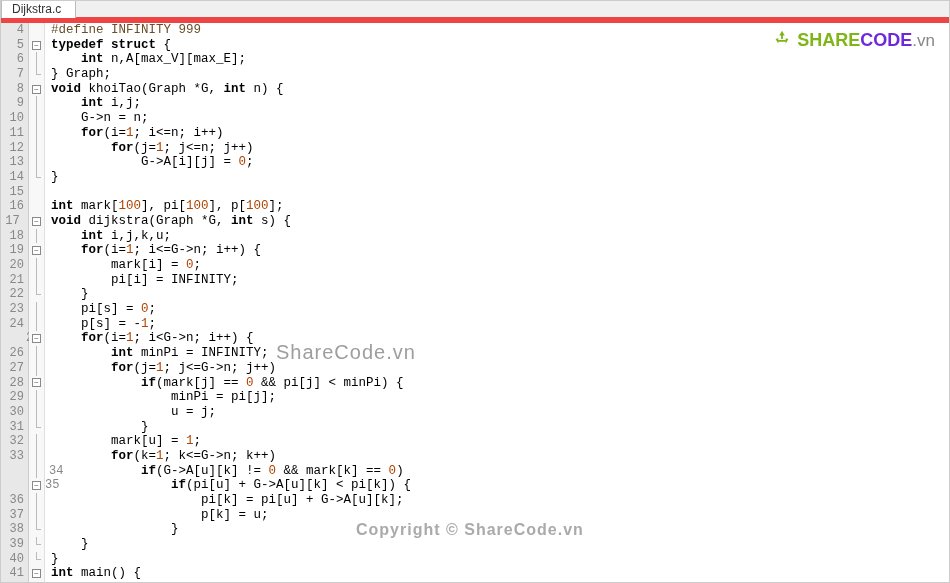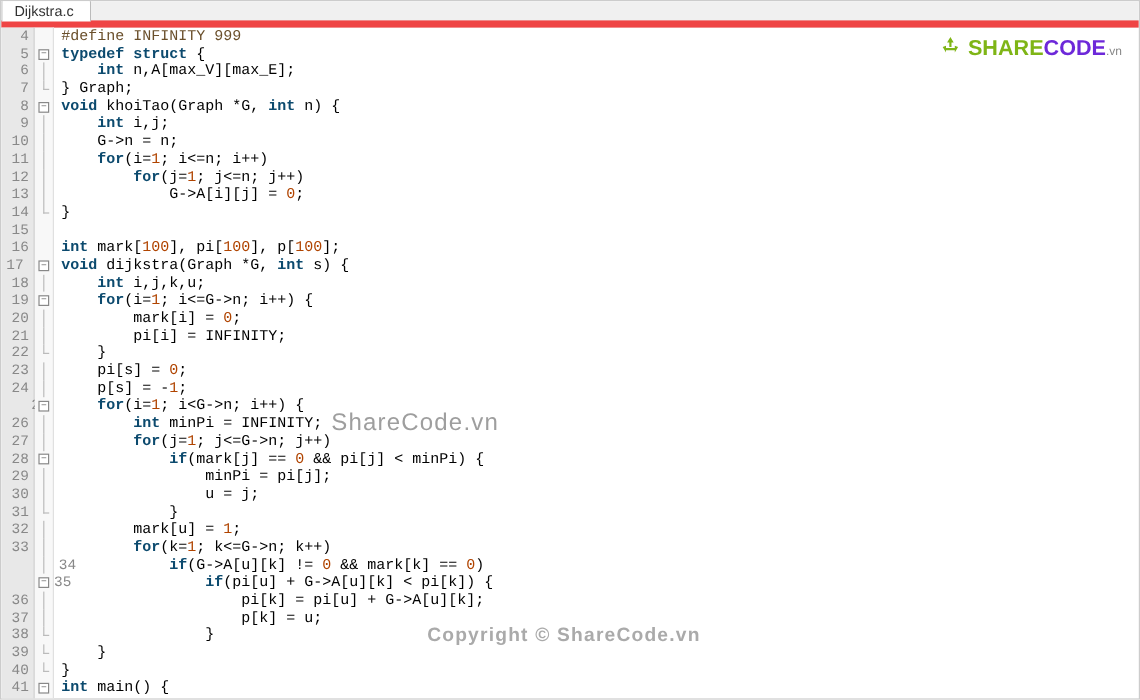--- a/index.html
+++ b/index.html
@@ -80,21 +80,21 @@
   }
   .code {
     flex: 1;
     padding-left: 6px;
     line-height: 14.7px;
     white-space: pre;
     color: #000;
     position: relative;
   }
   .code-line { height: 14.7px; }
-  .kw { color: #0c4a6e; font-weight: bold; }
+  .kw { color: #000000; font-weight: bold; }
   .macro { color: #6a4f2b; }
   .num { color: #b04400; }
   .watermark {
     position: absolute;
     color: #aaa;
     font-family: Verdana, sans-serif;
     letter-spacing: 1px;
     pointer-events: none;
   }
   .wm1 { top: 340px; left: 275px; font-size: 20px; color: #9e9e9e; }
@@ -105,21 +105,21 @@
     right: 14px;
     font-family: "Segoe UI", sans-serif;
     font-size: 18px;
     font-weight: bold;
     display: flex;
     align-items: center;
     gap: 4px;
   }
   .logo .green { color: #7fb516; }
   .logo .gray { color: #6d28d9; }
-  .logo .vn { font-size: 10px; color: #888; font-weight: normal; }
+  .logo .vn { font-size: 17px; color: #888; font-weight: normal; }
   .logo-icon { width: 22px; height: 22px; }
 </style>
 </head>
 <body>
 
 <div class="tab-bar">
   <div class="tab">Dijkstra.c</div>
 </div>
 
 <div class="editor">

